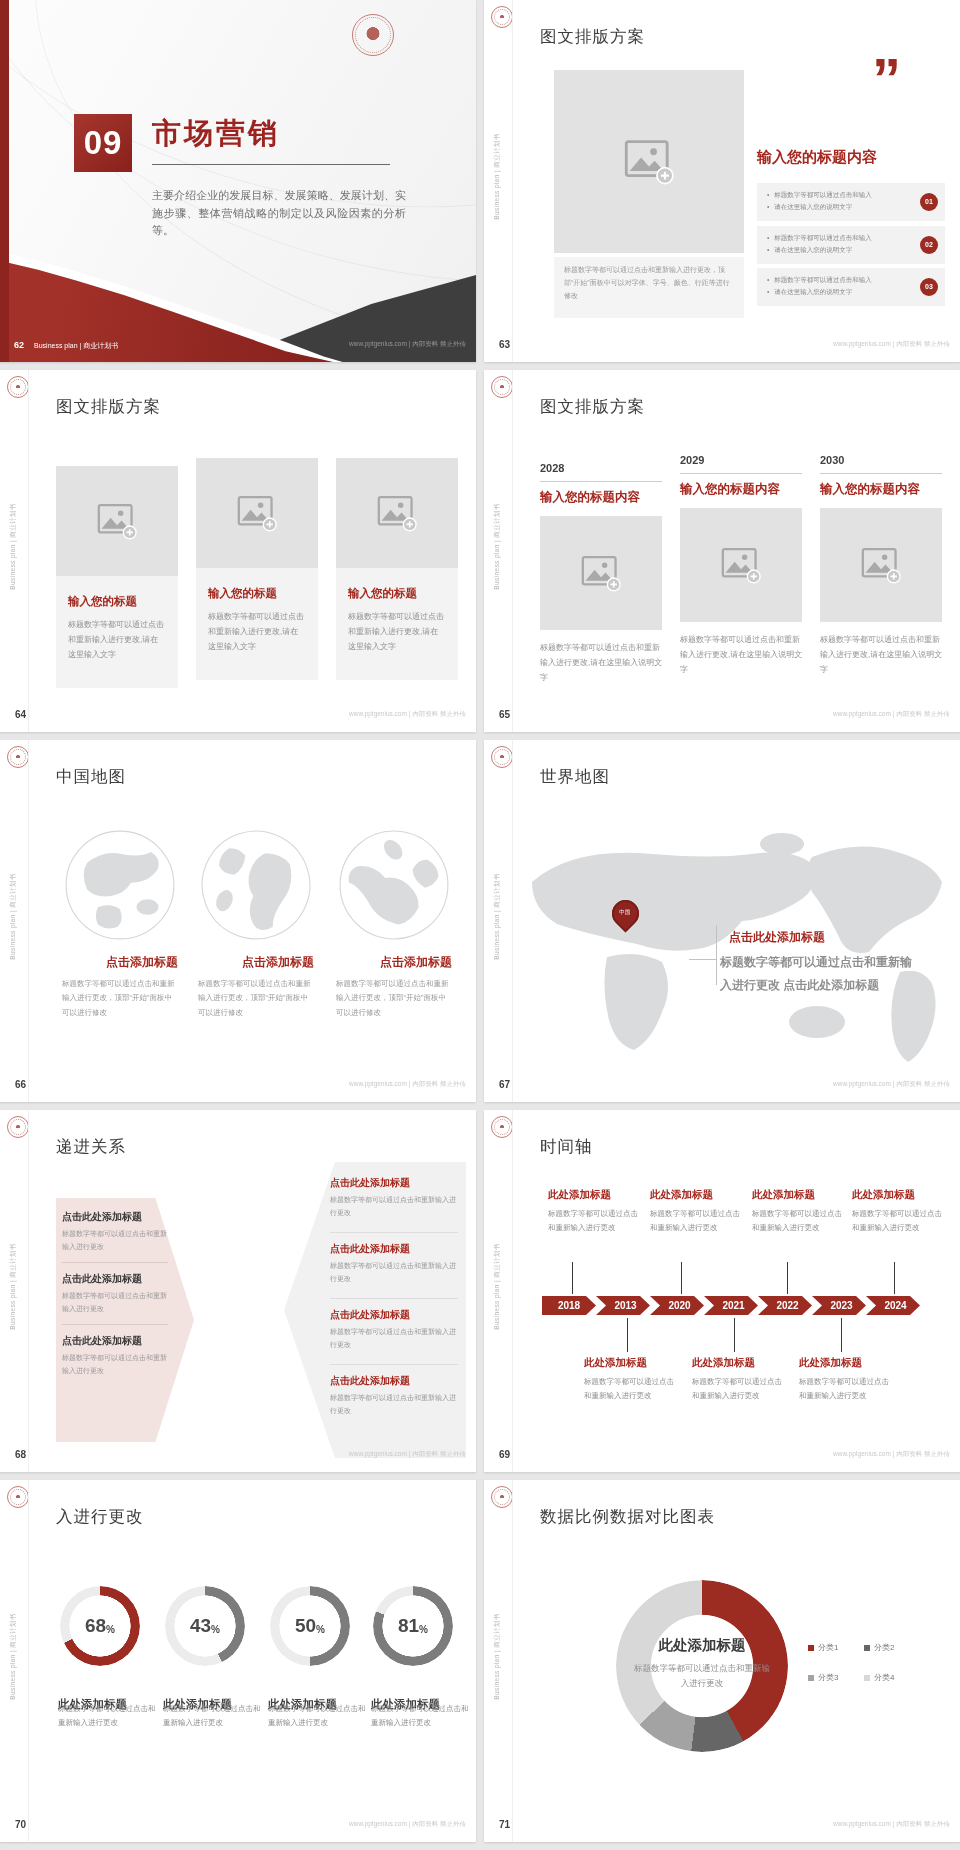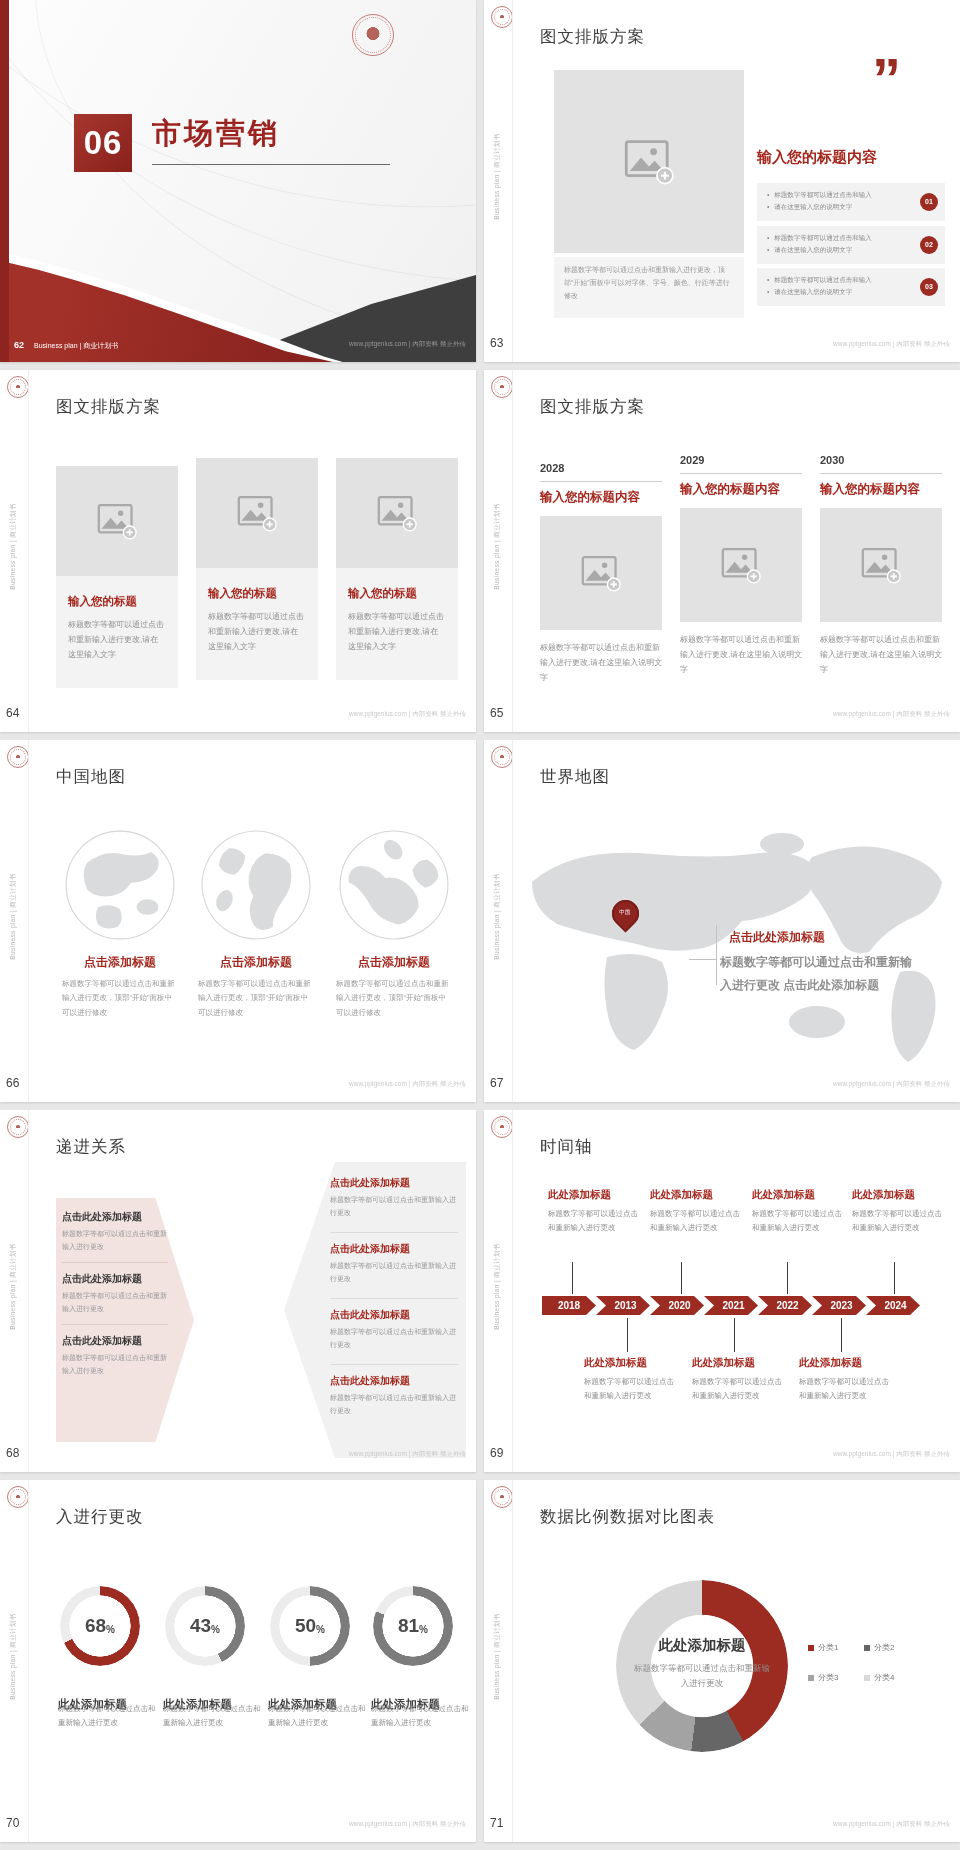--- a/index.html
+++ b/index.html
@@ -8,21 +8,21 @@
   .slide{position:relative;width:476px;height:362px;background:#fff;overflow:hidden;box-shadow:0 1px 2px rgba(0,0,0,.12);}
   .abs{position:absolute;}
   
   .seal{position:absolute;left:7px;top:6px;width:22px;height:22px;border:1px solid #c47c76;border-radius:50%;}
   .seal::before{content:"";position:absolute;inset:2px;border:1px dotted #c98b85;border-radius:50%;}
   .seal::after{content:"";position:absolute;inset:6px;border-radius:50%;background:radial-gradient(circle at 50% 45%,#b4625c 0 30%,transparent 32%);}
   .seal.big{left:352px;top:14px;width:42px;height:42px;}
   .vtext{position:absolute;top:172px;left:-51px;width:128px;text-align:center;transform:rotate(-90deg);font-size:6.5px;color:#b5b5b5;letter-spacing:.4px;white-space:nowrap;}
   .vline{position:absolute;left:28px;top:0;bottom:0;width:1px;background:#efefef;}
   .stitle{position:absolute;left:56px;top:26px;margin:0;font-size:16.5px;font-weight:400;color:#3d3d3d;letter-spacing:1px;}
-  .pagenum{position:absolute;left:6px;bottom:12px;font-size:12px;font-weight:normal;color:#3f3f3f;}
+  .pagenum{position:absolute;left:15px;bottom:12px;font-size:10px;font-weight:bold;color:#3f3f3f;}
   .fright{position:absolute;right:10px;bottom:13px;font-size:6.5px;color:#c9c9c9;}
   .red{color:#a5281f;}
   
   .imgph{position:absolute;background:#e2e2e2;display:flex;align-items:center;justify-content:center;}
   .phsvg{width:40px;height:37px;}
   .phsvg.big{width:50px;height:46px;}
   
   .cover{background:linear-gradient(120deg,#fdfdfd,#f0f0f0);}
   .arc{position:absolute;border:1px solid rgba(0,0,0,.05);border-radius:50%;width:950px;height:620px;}
   .a1{top:-430px;left:-160px;transform:rotate(17deg);}
@@ -58,21 +58,21 @@
   .yline{position:absolute;top:103px;width:122px;height:1px;background:#ccc;}
   .yhead{position:absolute;top:111px;font-size:12.5px;font-weight:bold;color:#a5281f;}
   .imgbox2{top:138px;height:114px;width:122px;}
   .ybody{position:absolute;top:262px;width:126px;font-size:8px;color:#8f8f8f;line-height:1.9;}
   
   .g1{left:62px;} .g2{left:198px;} .g3{left:336px;}
   .globe{position:absolute;top:90px;width:110px;height:110px;left:3px;}
   .globe svg{width:110px;height:110px;}
   .rot2 svg{transform:rotate(115deg);} .rot3 svg{transform:rotate(230deg);}
   .gcol{position:absolute;width:116px;}
-  .ghead{position:absolute;top:214px;width:116px;text-align:center;font-size:12px;font-weight:bold;color:#a5281f;}
+  .ghead{position:absolute;top:214px;width:116px;text-align:right;font-size:12px;font-weight:bold;color:#a5281f;}
   .gbody{position:absolute;top:237px;width:116px;font-size:7.5px;color:#999;line-height:1.9;}
   
   .wmap{position:absolute;left:28px;top:82px;width:440px;height:250px;}
   .pin{position:absolute;left:128px;top:160px;width:27px;height:27px;background:#8e2420;border-radius:50% 50% 50% 0;transform:rotate(-45deg);box-shadow:inset 0 0 0 2px #7a1d19;}
   .pin b{display:block;transform:rotate(45deg);color:#fff;font-size:5.5px;text-align:center;line-height:25px;font-weight:normal;}
   .cl-v{position:absolute;left:232px;top:185px;width:1px;height:60px;background:#c2c2c2;}
   .cl-h{position:absolute;left:205px;top:219px;width:28px;height:1px;background:#c2c2c2;}
   .whead{position:absolute;left:245px;top:189px;font-size:12px;font-weight:bold;color:#a5281f;}
   .wbody{position:absolute;left:236px;top:211px;width:196px;font-size:12px;color:#8f8f8f;line-height:1.9;font-weight:bold;}
   
@@ -122,23 +122,24 @@
 
   <div class="slide cover">
     <i class="arc a1"></i>
     <i class="arc a2"></i>
     <i class="arc a3"></i>
     <i class="wave-dark abs"></i>
     <i class="wave-white abs"></i>
     <i class="wave-red abs"></i>
     <i class="leftbar"></i>
     <span class="seal big"></span>
-    <div class="numbadge">06</div>
+    <div class="numbadge">09</div>
     <h1 class="ctitle">市场营销</h1>
     <i class="cline"></i>
+    <p class="cbody">主要介绍企业的发展目标、发展策略、发展计划、实施步骤、整体营销战略的制定以及风险因素的分析等。</p>
     <div class="fleft"><b>62</b><span>Business plan | 商业计划书</span></div>
     <span class="fright oncover">www.pptgenius.com | 内部资料 禁止外传</span>
   </div>
 
   <div class="slide">
     <span class="seal"></span>
     <span class="vtext">Business plan | 商业计划书</span>
     <i class="vline"></i>
     <h2 class="stitle">图文排版方案</h2>
     <div class="imgph s63-img">

